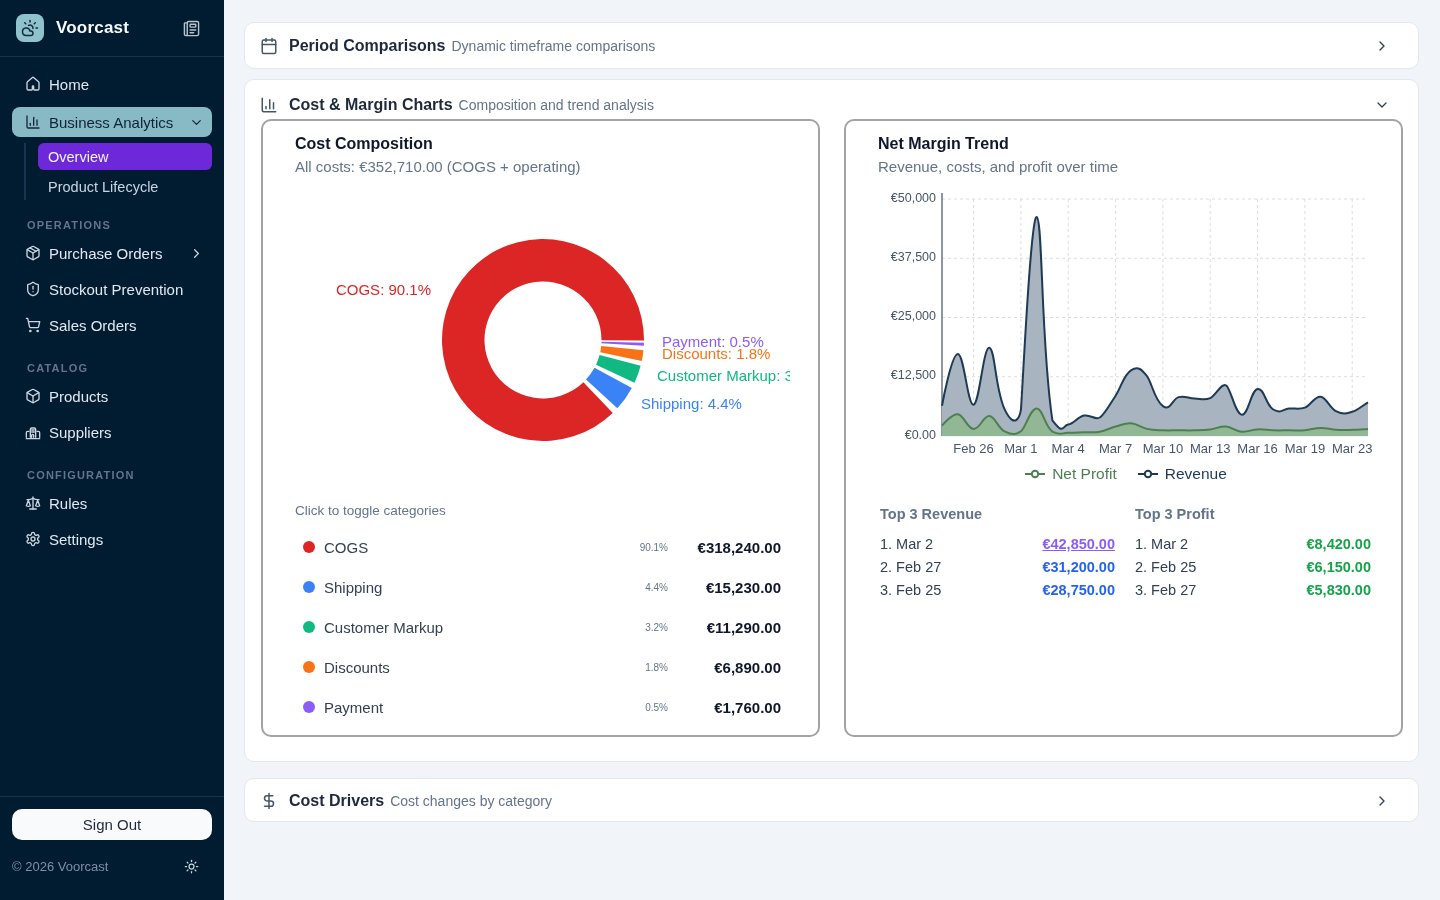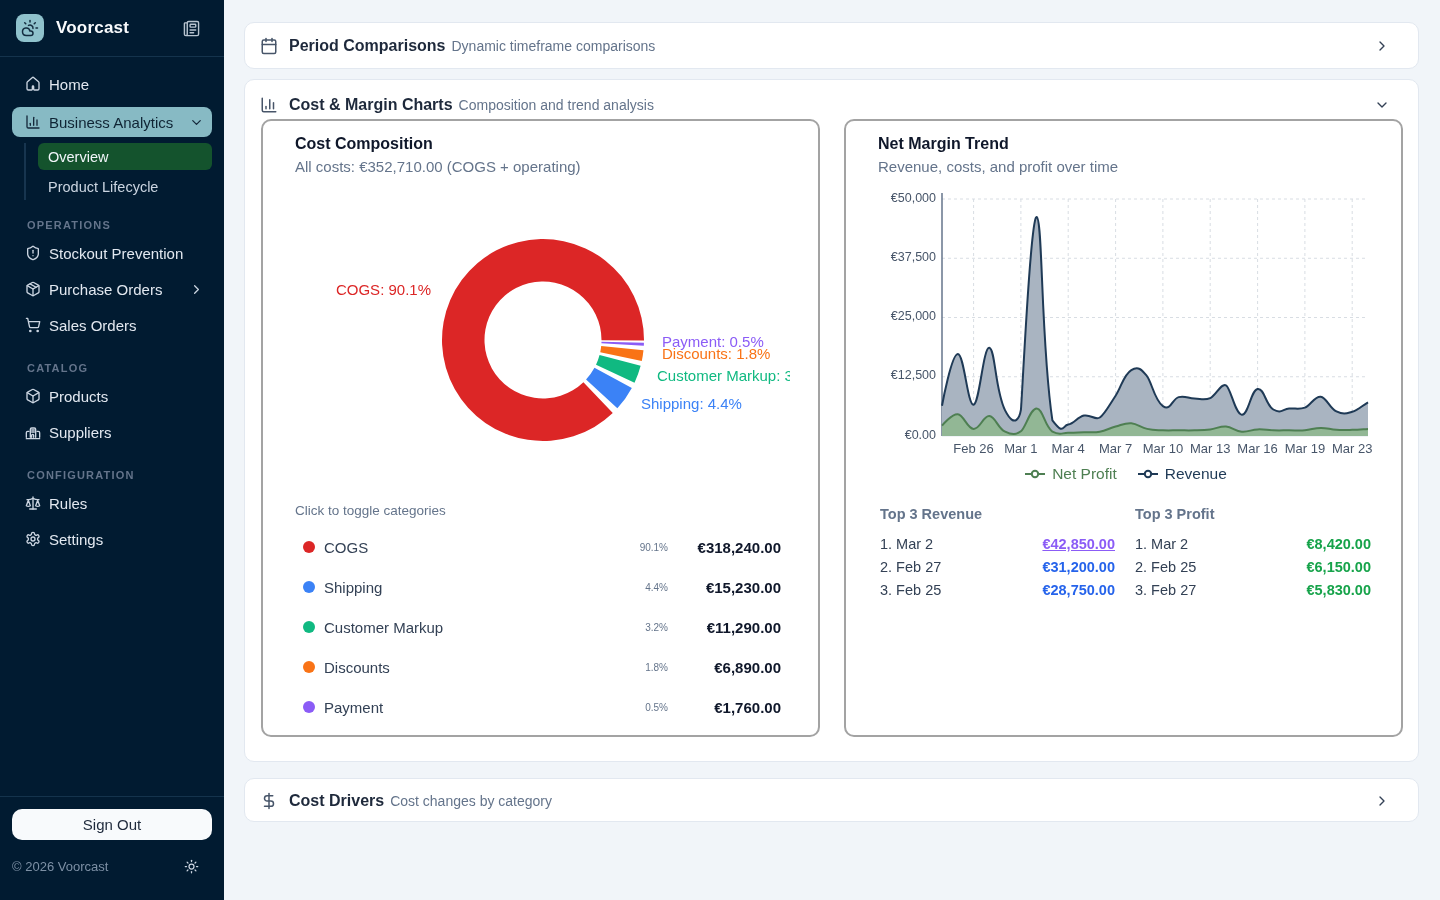--- a/index.html
+++ b/index.html
@@ -12,21 +12,21 @@
 .brand { font-size:17px; font-weight:700; color:#f8fafc; margin-left:12px; letter-spacing:.2px; }
 .shead .news { margin-left:auto; margin-right:8px; color:#b8c4d0; }
 .nav { padding:12px 12px 0; }
 .item { height:30px; border-radius:8px; display:flex; align-items:center; padding:0 14px 0 13px; font-size:15px; color:#e2e8f0; margin-bottom:6px; }
 .item svg { margin-right:8px; flex:none; color:#cbd5e1; }
 .item.active { background:#87bac4; color:#0f2434; font-weight:500; }
 .item.active svg { color:#15293b; }
 .item .chev { margin-left:auto; margin-right:-6px; }
 .sub { margin:6px 0 0 12px; border-left:2px solid #17354f; padding-left:12px; }
 .subitem { height:27px; border-radius:6px; display:flex; align-items:center; padding:0 10px; font-size:14.5px; color:#cbd5e1; margin-bottom:3px; }
-.subitem.on { background:#14532d; color:#f1f5f9; }
+.subitem.on { background:#6d28d9; color:#f1f5f9; }
 .slabel { font-size:11px; font-weight:700; letter-spacing:1.2px; color:#64748b; padding:17px 15px 7px; line-height:11px; }
 .sfoot { position:absolute; left:0; right:0; bottom:0; border-top:1px solid #14334c; padding:12px 12px 0; height:104px; }
 .signout { width:100%; height:31px; background:#f8fafc; color:#1e293b; border:none; border-radius:10px; font-size:15px; font-weight:500; font-family:inherit; }
 .frow { display:flex; align-items:center; justify-content:space-between; margin-top:19px; }
 .copy { font-size:13px; color:#7d90a5; }
 .frow svg { color:#cbd5e1; margin-right:13px; }
 
 .main { position:relative; flex:1; height:900px; }
 .row { position:absolute; left:20px; width:1175px; background:#fff; border:1px solid #e2e8f0; border-radius:10px; }
 .rhead { height:45px; display:flex; align-items:center; padding:0 17px 0 15px; }
@@ -91,37 +91,37 @@
           <path d="m6 9 6 6 6-6"></path>
         </svg>
     </div>
     <div class="sub">
       <div class="subitem on">Overview</div>
       <div class="subitem">Product Lifecycle</div>
     </div>
     <div class="slabel">OPERATIONS</div>
     <div class="item">
       <svg width="16" height="16" viewBox="0 0 24 24" fill="none" stroke="currentColor" stroke-width="2" stroke-linecap="round" stroke-linejoin="round">
-          <path d="M20 13c0 5-3.5 7.5-7.66 8.95a1 1 0 0 1-.67-.01C7.5 20.5 4 18 4 13V6a1 1 0 0 1 1-1c2 0 4.5-1.2 6.24-2.72a1.17 1.17 0 0 1 1.52 0C14.51 3.81 17 5 19 5a1 1 0 0 1 1 1z"></path>
-          <path d="M12 8v4"></path>
-          <path d="M12 16h.01"></path>
-        </svg>
-      Stockout Prevention
-    </div>
-    <div class="item">
-      <svg width="16" height="16" viewBox="0 0 24 24" fill="none" stroke="currentColor" stroke-width="2" stroke-linecap="round" stroke-linejoin="round">
           <path d="M11 21.73a2 2 0 0 0 2 0l7-4A2 2 0 0 0 21 16V8a2 2 0 0 0-1-1.73l-7-4a2 2 0 0 0-2 0l-7 4A2 2 0 0 0 3 8v8a2 2 0 0 0 1 1.73z"></path>
           <path d="M12 22V12"></path>
           <path d="m3.3 7 8.7 5 8.7-5"></path>
           <path d="m7.5 4.27 9 5.15"></path>
         </svg>
       Purchase Orders
       <svg class="chev" width="15" height="15" viewBox="0 0 24 24" fill="none" stroke="currentColor" stroke-width="2" stroke-linecap="round" stroke-linejoin="round">
           <path d="m9 18 6-6-6-6"></path>
         </svg>
+    </div>
+    <div class="item">
+      <svg width="16" height="16" viewBox="0 0 24 24" fill="none" stroke="currentColor" stroke-width="2" stroke-linecap="round" stroke-linejoin="round">
+          <path d="M20 13c0 5-3.5 7.5-7.66 8.95a1 1 0 0 1-.67-.01C7.5 20.5 4 18 4 13V6a1 1 0 0 1 1-1c2 0 4.5-1.2 6.24-2.72a1.17 1.17 0 0 1 1.52 0C14.51 3.81 17 5 19 5a1 1 0 0 1 1 1z"></path>
+          <path d="M12 8v4"></path>
+          <path d="M12 16h.01"></path>
+        </svg>
+      Stockout Prevention
     </div>
     <div class="item">
       <svg width="16" height="16" viewBox="0 0 24 24" fill="none" stroke="currentColor" stroke-width="2" stroke-linecap="round" stroke-linejoin="round">
           <circle cx="8" cy="21" r="1"></circle>
           <circle cx="19" cy="21" r="1"></circle>
           <path d="M2.05 2.05h2l2.66 12.42a2 2 0 0 0 2 1.58h9.78a2 2 0 0 0 1.95-1.57l1.65-7.43H5.12"></path>
         </svg>
       Sales Orders
     </div>
     <div class="slabel">CATALOG</div>

